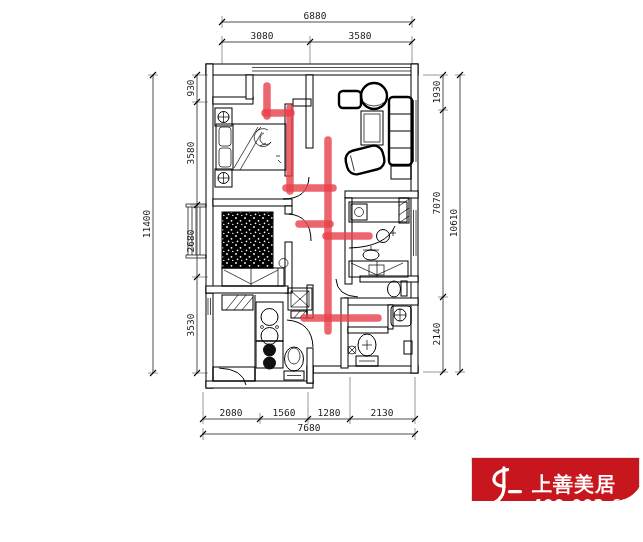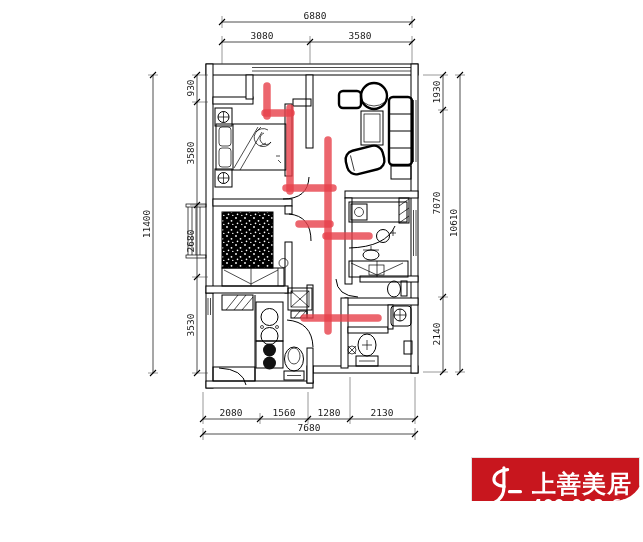--- a/index.html
+++ b/index.html
@@ -13,21 +13,21 @@
   .thin{fill:none;stroke:#000;stroke-width:0.7;}
   .dim{stroke:#222;stroke-width:0.8;fill:none;}
   .ext{stroke:#444;stroke-width:0.55;fill:none;}
   .tick{stroke:#000;stroke-width:1.1;fill:none;}
   .brand{position:absolute;left:471px;top:457px;width:169px;height:78px;
          border:1px solid #e2e2e2;box-sizing:border-box;display:flex;flex-direction:column;}
   .brand-main{flex:1;display:flex;align-items:center;padding:4px 6px 0 7px;gap:5px;}
   .brand-mark{display:flex;flex-direction:column;align-items:center;width:52px;}
   .brand-en{font-size:4px;letter-spacing:1.6px;color:#fff;line-height:5px;text-align:center;white-space:nowrap;}
   .brand-right{display:flex;flex-direction:column;align-items:flex-start;justify-content:center;}
-  .brand-cn{color:#fff;font-size:24px;font-weight:bold;letter-spacing:1px;line-height:26px;white-space:nowrap;}
+  .brand-cn{color:#fff;font-size:20px;font-weight:bold;letter-spacing:1px;line-height:26px;white-space:nowrap;}
   .brand-phone{color:#fff;font-size:15px;font-weight:bold;letter-spacing:0.5px;line-height:18px;white-space:nowrap;}
   .brand-strip{height:11px;display:flex;align-items:center;padding:0 8px;}
   .brand-strip-dashes{width:100%;height:3px;
      background:repeating-linear-gradient(90deg,rgba(255,255,255,.85) 0 2px,rgba(255,255,255,0) 2px 5px);}
 </style>
 </head>
 <body>
 
 <div id="stage">
 <svg id="plan-svg" width="643" height="542" viewBox="0 0 643 542" xmlns="http://www.w3.org/2000/svg">

